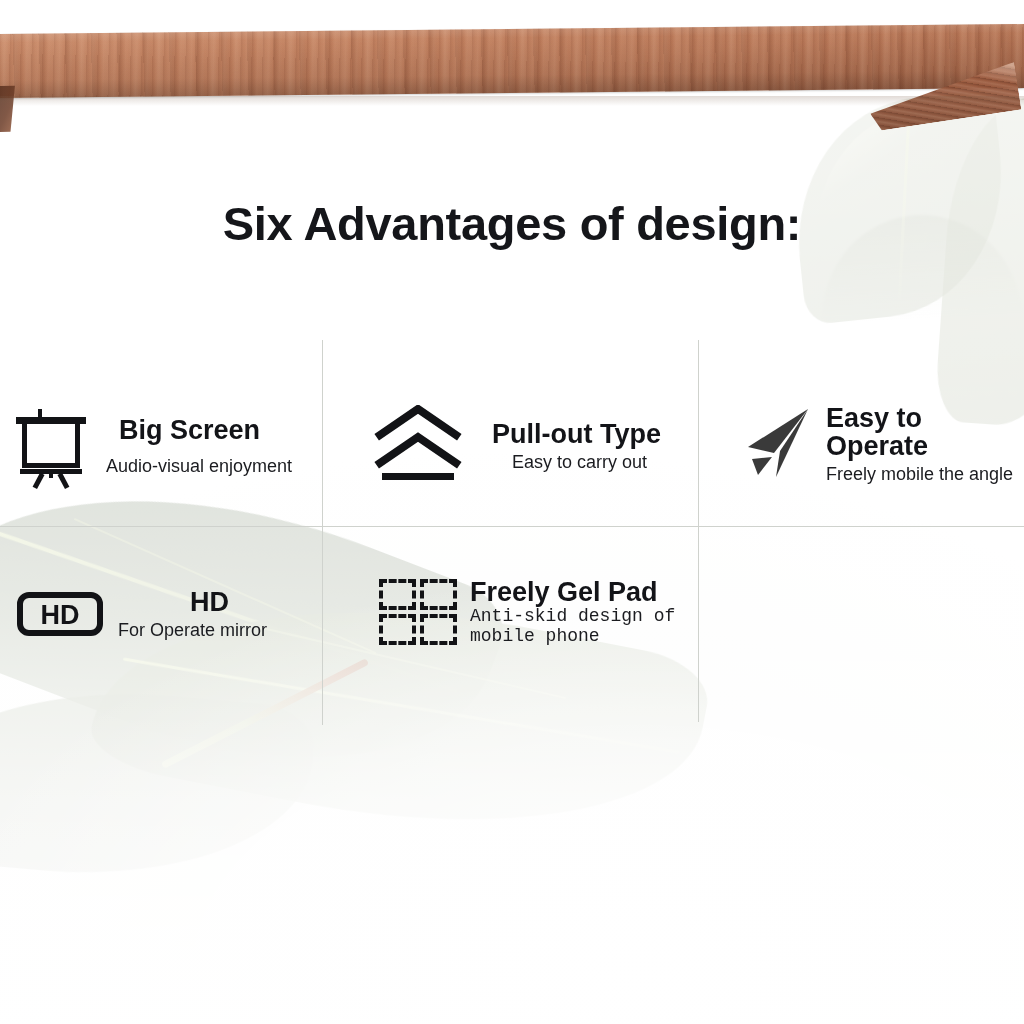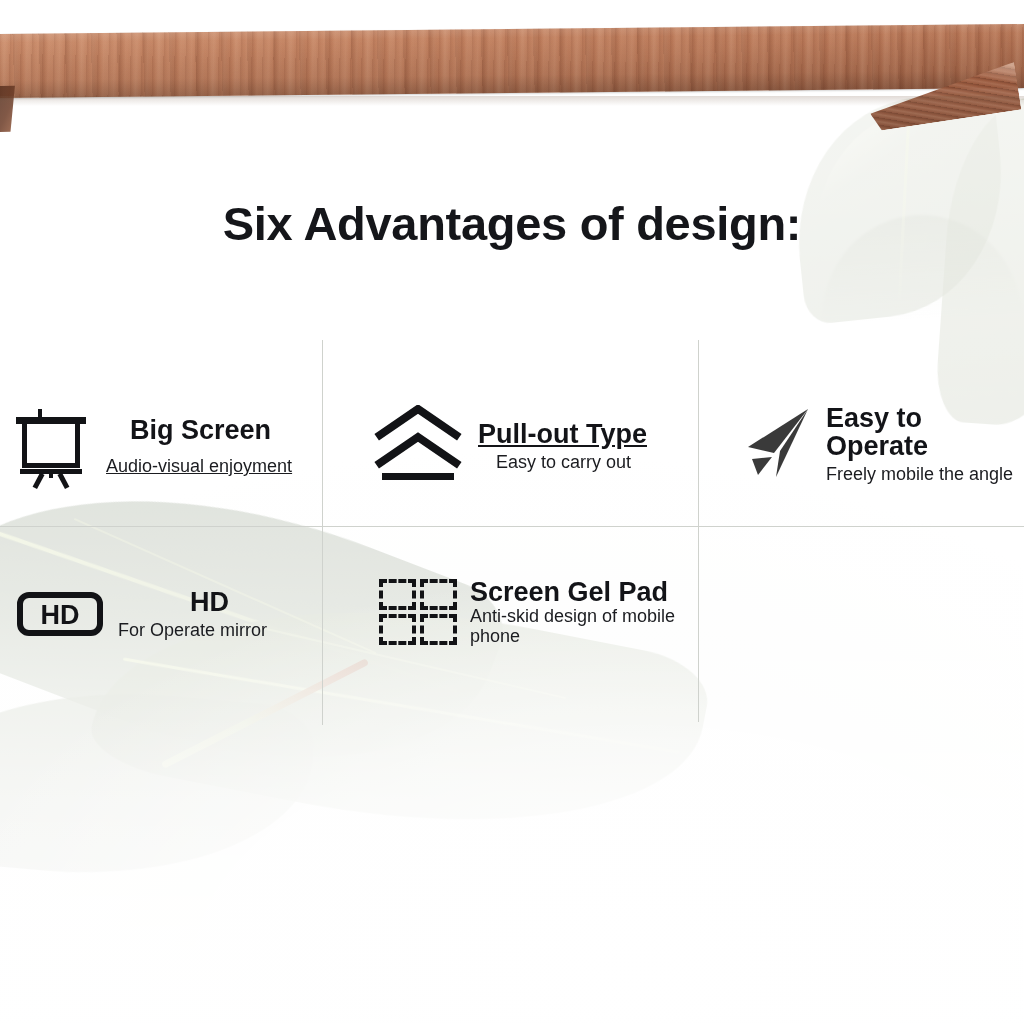--- a/index.html
+++ b/index.html
@@ -175,40 +175,40 @@
 
   
   .cell{position:absolute;display:flex;align-items:center;}
   .cell .icon{flex:0 0 auto;display:flex;align-items:center;justify-content:center;}
   .cell .txt{display:flex;flex-direction:column;}
   .f-title{font-size:27px;font-weight:bold;color:#131418;line-height:1.05;}
   .f-sub{font-size:18px;color:#1b1c20;line-height:1.12;}
 
   .c1{left:8px;top:398px;width:318px;height:96px;}
   .c1 .icon{width:86px;height:86px;margin-right:12px;}
-  .c1 .f-title{margin-left:24px;}
-  .c1 .f-sub{margin-top:12px;text-decoration:underline;}
+  .c1 .f-title{margin-left:13px;}
+  .c1 .f-sub{margin-top:12px;}
 
   .c2{left:372px;top:398px;width:320px;height:96px;}
   .c2 .icon{width:92px;height:82px;margin-right:14px;}
-  .c2 .f-title{margin-left:0;text-decoration:underline;}
-  .c2 .f-sub{margin-top:4px;margin-left:18px;}
+  .c2 .f-title{margin-left:14px;}
+  .c2 .f-sub{margin-top:4px;margin-left:34px;}
 
   .c3{left:736px;top:396px;width:288px;height:96px;}
   .c3 .icon{width:82px;height:82px;margin-right:8px;}
   .c3 .f-sub{margin-top:4px;}
 
   .c4{left:16px;top:576px;width:318px;height:76px;}
   .c4 .icon{width:88px;height:46px;margin-right:10px;}
   .c4 .f-title{margin-left:76px;}
   .c4 .f-sub{margin-top:3px;margin-left:4px;}
 
   .c5{left:376px;top:566px;width:326px;height:92px;}
   .c5 .icon{width:84px;height:72px;margin-right:10px;}
-  .c5 .f-sub{margin-top:0;}
+  .c5 .f-sub{margin-top:0;font-family:Liberation Mono, monospace;}
 
   
   .silica{display:grid;grid-template-columns:1fr 1fr;grid-template-rows:1fr 1fr;gap:4px;width:78px;height:66px;}
   .silica span{border:4px dashed #121316;}
 </style>
 </head>
 <body>
 
 <div class="stage">
 
@@ -308,19 +308,19 @@
     <div class="cell c5">
       <div class="icon">
         <div class="silica">
           <span></span>
           <span></span>
           <span></span>
           <span></span>
         </div>
       </div>
       <div class="txt">
-        <div class="f-title">Screen Gel Pad</div>
+        <div class="f-title">Freely Gel Pad</div>
         <div class="f-sub">Anti-skid design of mobile phone</div>
       </div>
     </div>
 
   </div>
 </div>
 
 </body></html>

